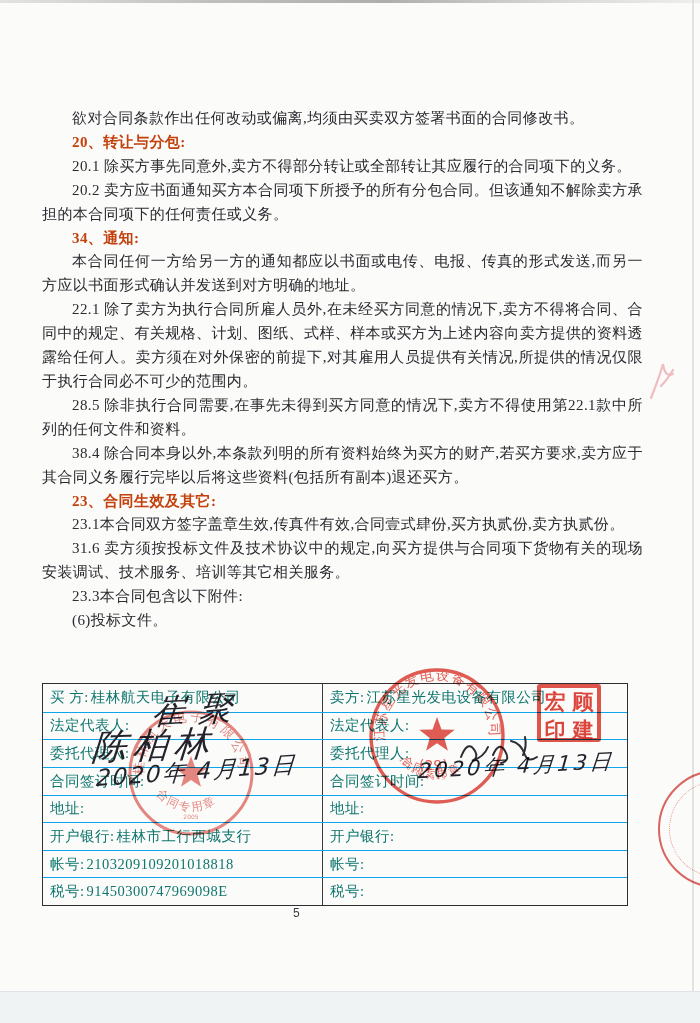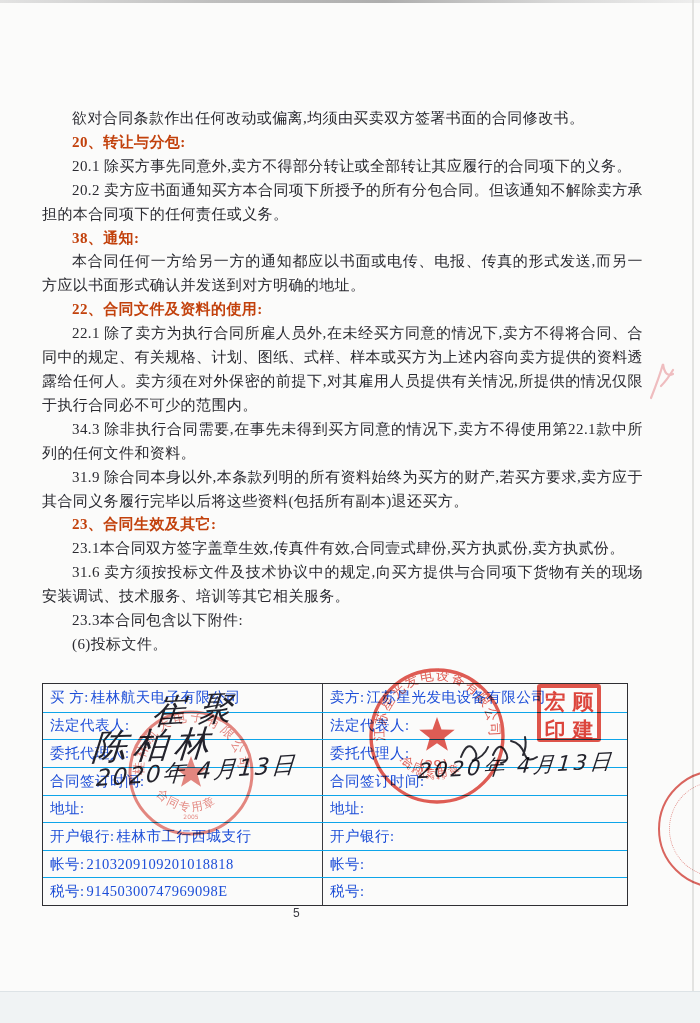--- a/index.html
+++ b/index.html
@@ -29,21 +29,21 @@
     font-size:15px; line-height:23.9px; text-align:justify;
     letter-spacing:.4px;
   }
   .para { text-indent:2em; }
   .para.bold { font-weight:700; color:#c2410c; }
   
   .sig-table {
     position:absolute; left:42px; top:683px; width:586px; height:223px;
     display:grid; grid-template-rows:repeat(8,1fr);
     border:1.6px solid #2f2f33; background:transparent;
-    font-size:14.5px; color:#1d4ed8;
+    font-size:14.5px; color:#0f766e;
   }
   .t-row { display:grid; grid-template-columns:280px 1fr; }
   .t-row + .t-row { border-top:1px solid #0ea5e9; }
   .t-cell {
     display:flex; align-items:center; padding-left:7px; overflow:hidden;
     white-space:nowrap; letter-spacing:.5px;
   }
   .t-cell.buyer { border-right:1px solid #3a3a3e; }
   .t-cell .lbl { margin-right:2px; }
   
@@ -88,26 +88,25 @@
 
 <div class="page">
   <div class="scan-edge-top"></div>
   <div class="scan-edge-right"></div>
 
   <div class="body-text">
     <p class="para">欲对合同条款作出任何改动或偏离,均须由买卖双方签署书面的合同修改书。</p>
     <p class="para bold">20、转让与分包:</p>
     <p class="para">20.1 除买方事先同意外,卖方不得部分转让或全部转让其应履行的合同项下的义务。</p>
     <p class="para">20.2 卖方应书面通知买方本合同项下所授予的所有分包合同。但该通知不解除卖方承担的本合同项下的任何责任或义务。</p>
-    <p class="para bold">38、通知:</p>
+    <p class="para bold">34、通知:</p>
     <p class="para">本合同任何一方给另一方的通知都应以书面或电传、电报、传真的形式发送,而另一方应以书面形式确认并发送到对方明确的地址。</p>
-    <p class="para bold">22、合同文件及资料的使用:</p>
     <p class="para">22.1 除了卖方为执行合同所雇人员外,在未经买方同意的情况下,卖方不得将合同、合同中的规定、有关规格、计划、图纸、式样、样本或买方为上述内容向卖方提供的资料透露给任何人。卖方须在对外保密的前提下,对其雇用人员提供有关情况,所提供的情况仅限于执行合同必不可少的范围内。</p>
-    <p class="para">34.3 除非执行合同需要,在事先未得到买方同意的情况下,卖方不得使用第22.1款中所列的任何文件和资料。</p>
-    <p class="para">31.9 除合同本身以外,本条款列明的所有资料始终为买方的财产,若买方要求,卖方应于其合同义务履行完毕以后将这些资料(包括所有副本)退还买方。</p>
+    <p class="para">28.5 除非执行合同需要,在事先未得到买方同意的情况下,卖方不得使用第22.1款中所列的任何文件和资料。</p>
+    <p class="para">38.4 除合同本身以外,本条款列明的所有资料始终为买方的财产,若买方要求,卖方应于其合同义务履行完毕以后将这些资料(包括所有副本)退还买方。</p>
     <p class="para bold">23、合同生效及其它:</p>
     <p class="para">23.1本合同双方签字盖章生效,传真件有效,合同壹式肆份,买方执贰份,卖方执贰份。</p>
     <p class="para">31.6 卖方须按投标文件及技术协议中的规定,向买方提供与合同项下货物有关的现场安装调试、技术服务、培训等其它相关服务。</p>
     <p class="para">23.3本合同包含以下附件:</p>
     <p class="para">(6)投标文件。</p>
   </div>
 
   <div class="sig-table">
     <div class="t-row">
       <div class="t-cell buyer">

